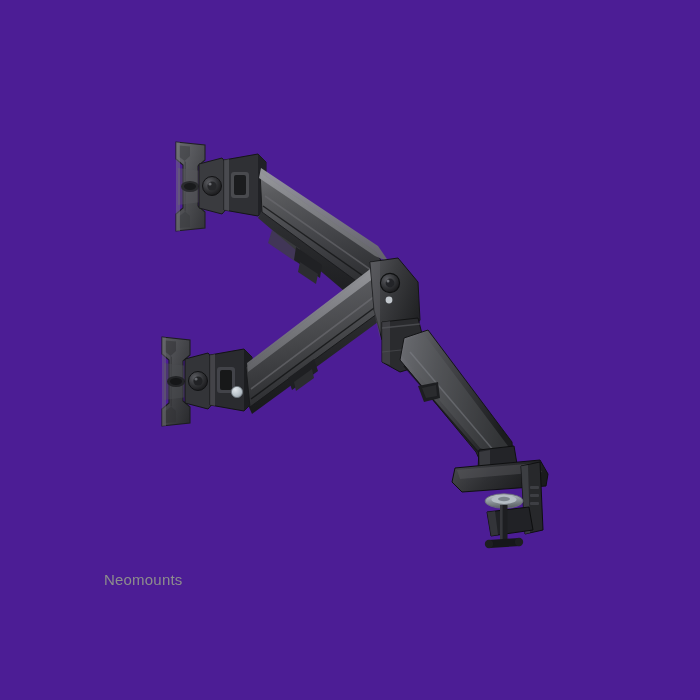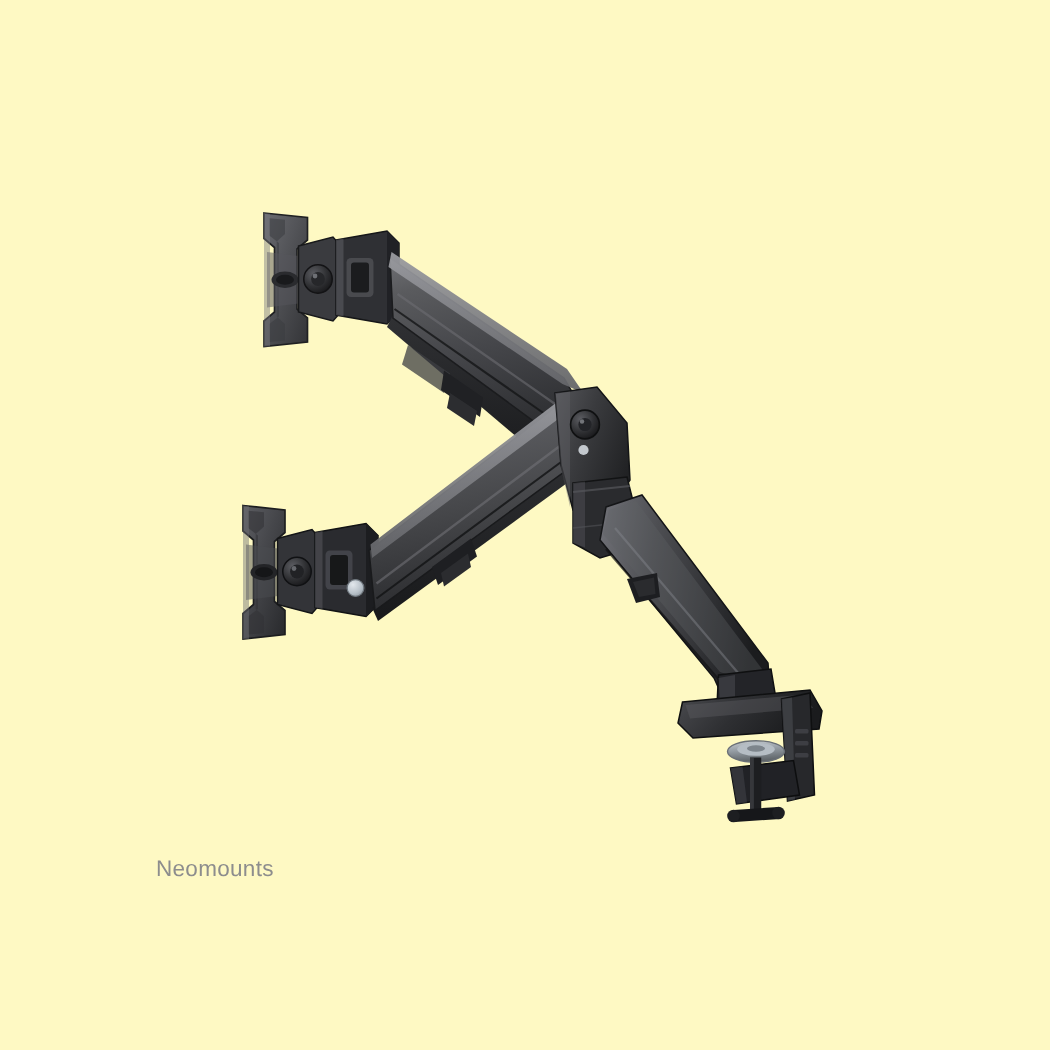--- a/index.html
+++ b/index.html
@@ -8,21 +8,21 @@
     padding: 0;
     background: #ffffff;
   }
   body {
     font-family: "Liberation Sans", sans-serif;
   }
   .canvas {
     position: relative;
     width: 700px;
     height: 700px;
-    background: #fef9c3;
+    background: #4c1d95;
     overflow: hidden;
   }
   .product-figure {
     position: absolute;
     left: 0;
     top: 0;
     width: 700px;
     height: 700px;
   }
   .product-figure svg {

